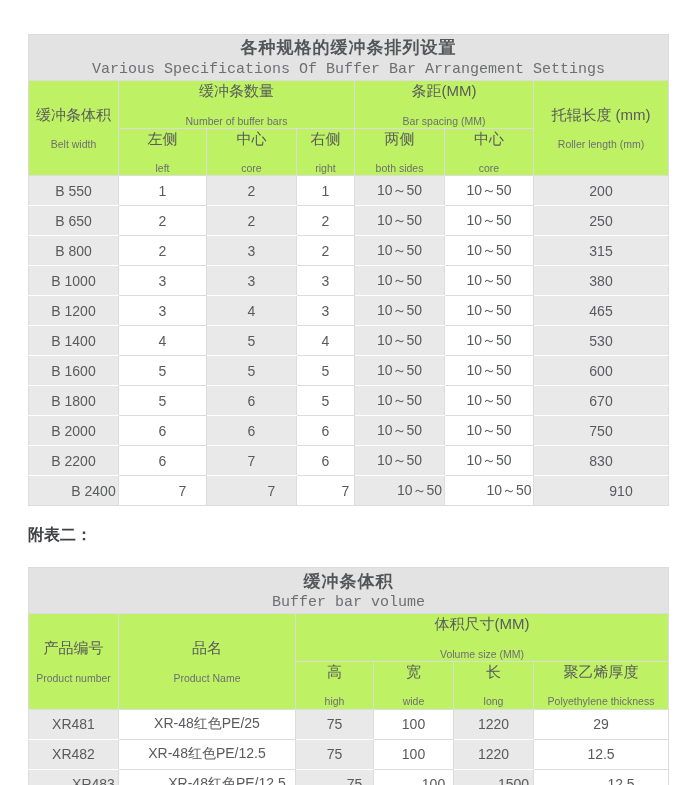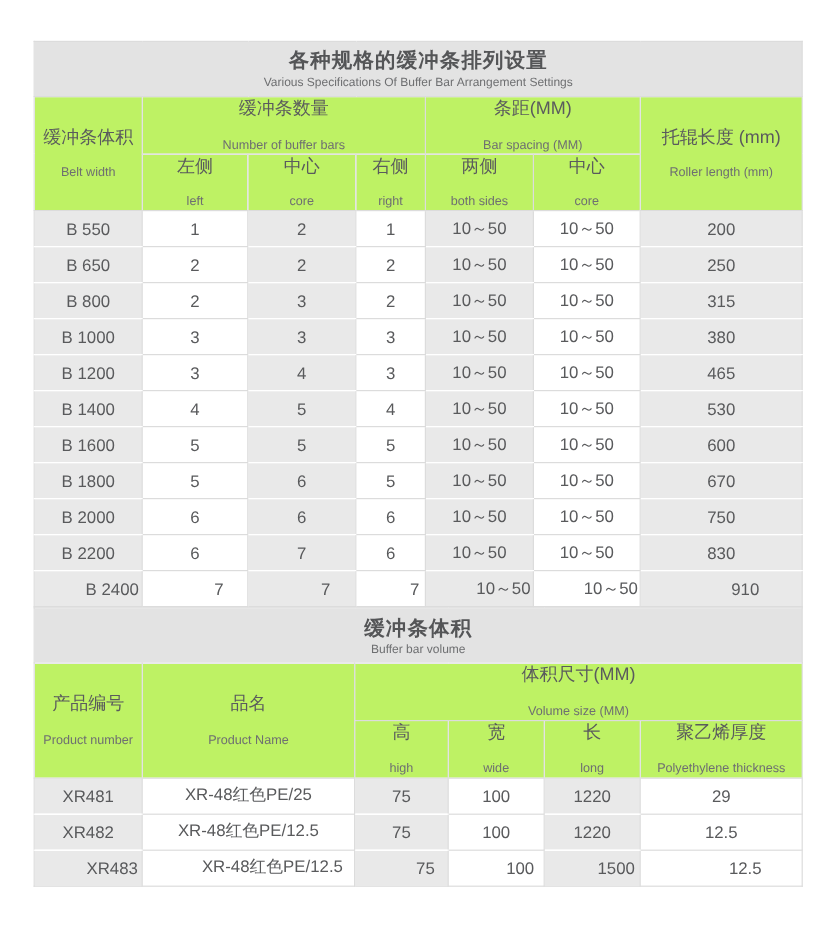--- a/index.html
+++ b/index.html
@@ -17,21 +17,21 @@
     border: 1px solid #dcdcdc;
     text-align: center;
     vertical-align: middle;
     padding: 0;
     overflow: hidden;
   }
 
   
   td.titleband { background: #e3e3e3; height: 45px; }
   .tcn { font-size: 17px; font-weight: bold; color: #545557; letter-spacing: 1px; line-height: 1.25; }
-  .ten { font-size: 10px; color: #6e6f71; margin-top: 2px; }
+  .ten { font-size: 15px; color: #6e6f71; margin-top: 2px; font-family: Liberation Mono, monospace; }
 
   
   thead td.hcell { background: #bef264; }
   tr.grow td.hcell { height: 37px; }
   tr.srow td.hcell { height: 38px; }
   .cn { font-size: 15px; color: #5a5b5d; line-height: 1.3; }
   .en { font-size: 10.5px; color: #6e6f71; line-height: 1.25; margin-top: 14px; }
 
   
   tbody td { height: 29px; font-size: 14px; color: #595a5c; background: #ffffff; }
@@ -210,20 +210,21 @@
           <td>7</td>
           <td class="shade">7</td>
           <td>7</td>
           <td class="shade">10～50</td>
           <td>10～50</td>
           <td class="shade">910</td>
         </tr>
       </tbody>
   </table>
 
+  <div class="attach-label">附表二：</div>
 
   <table>
     <colgroup>
       <col style="width:90px">
         <col style="width:177px">
         <col style="width:78px">
       <col style="width:80px">
         <col style="width:80px">
         <col style="width:135px">
     </colgroup>

